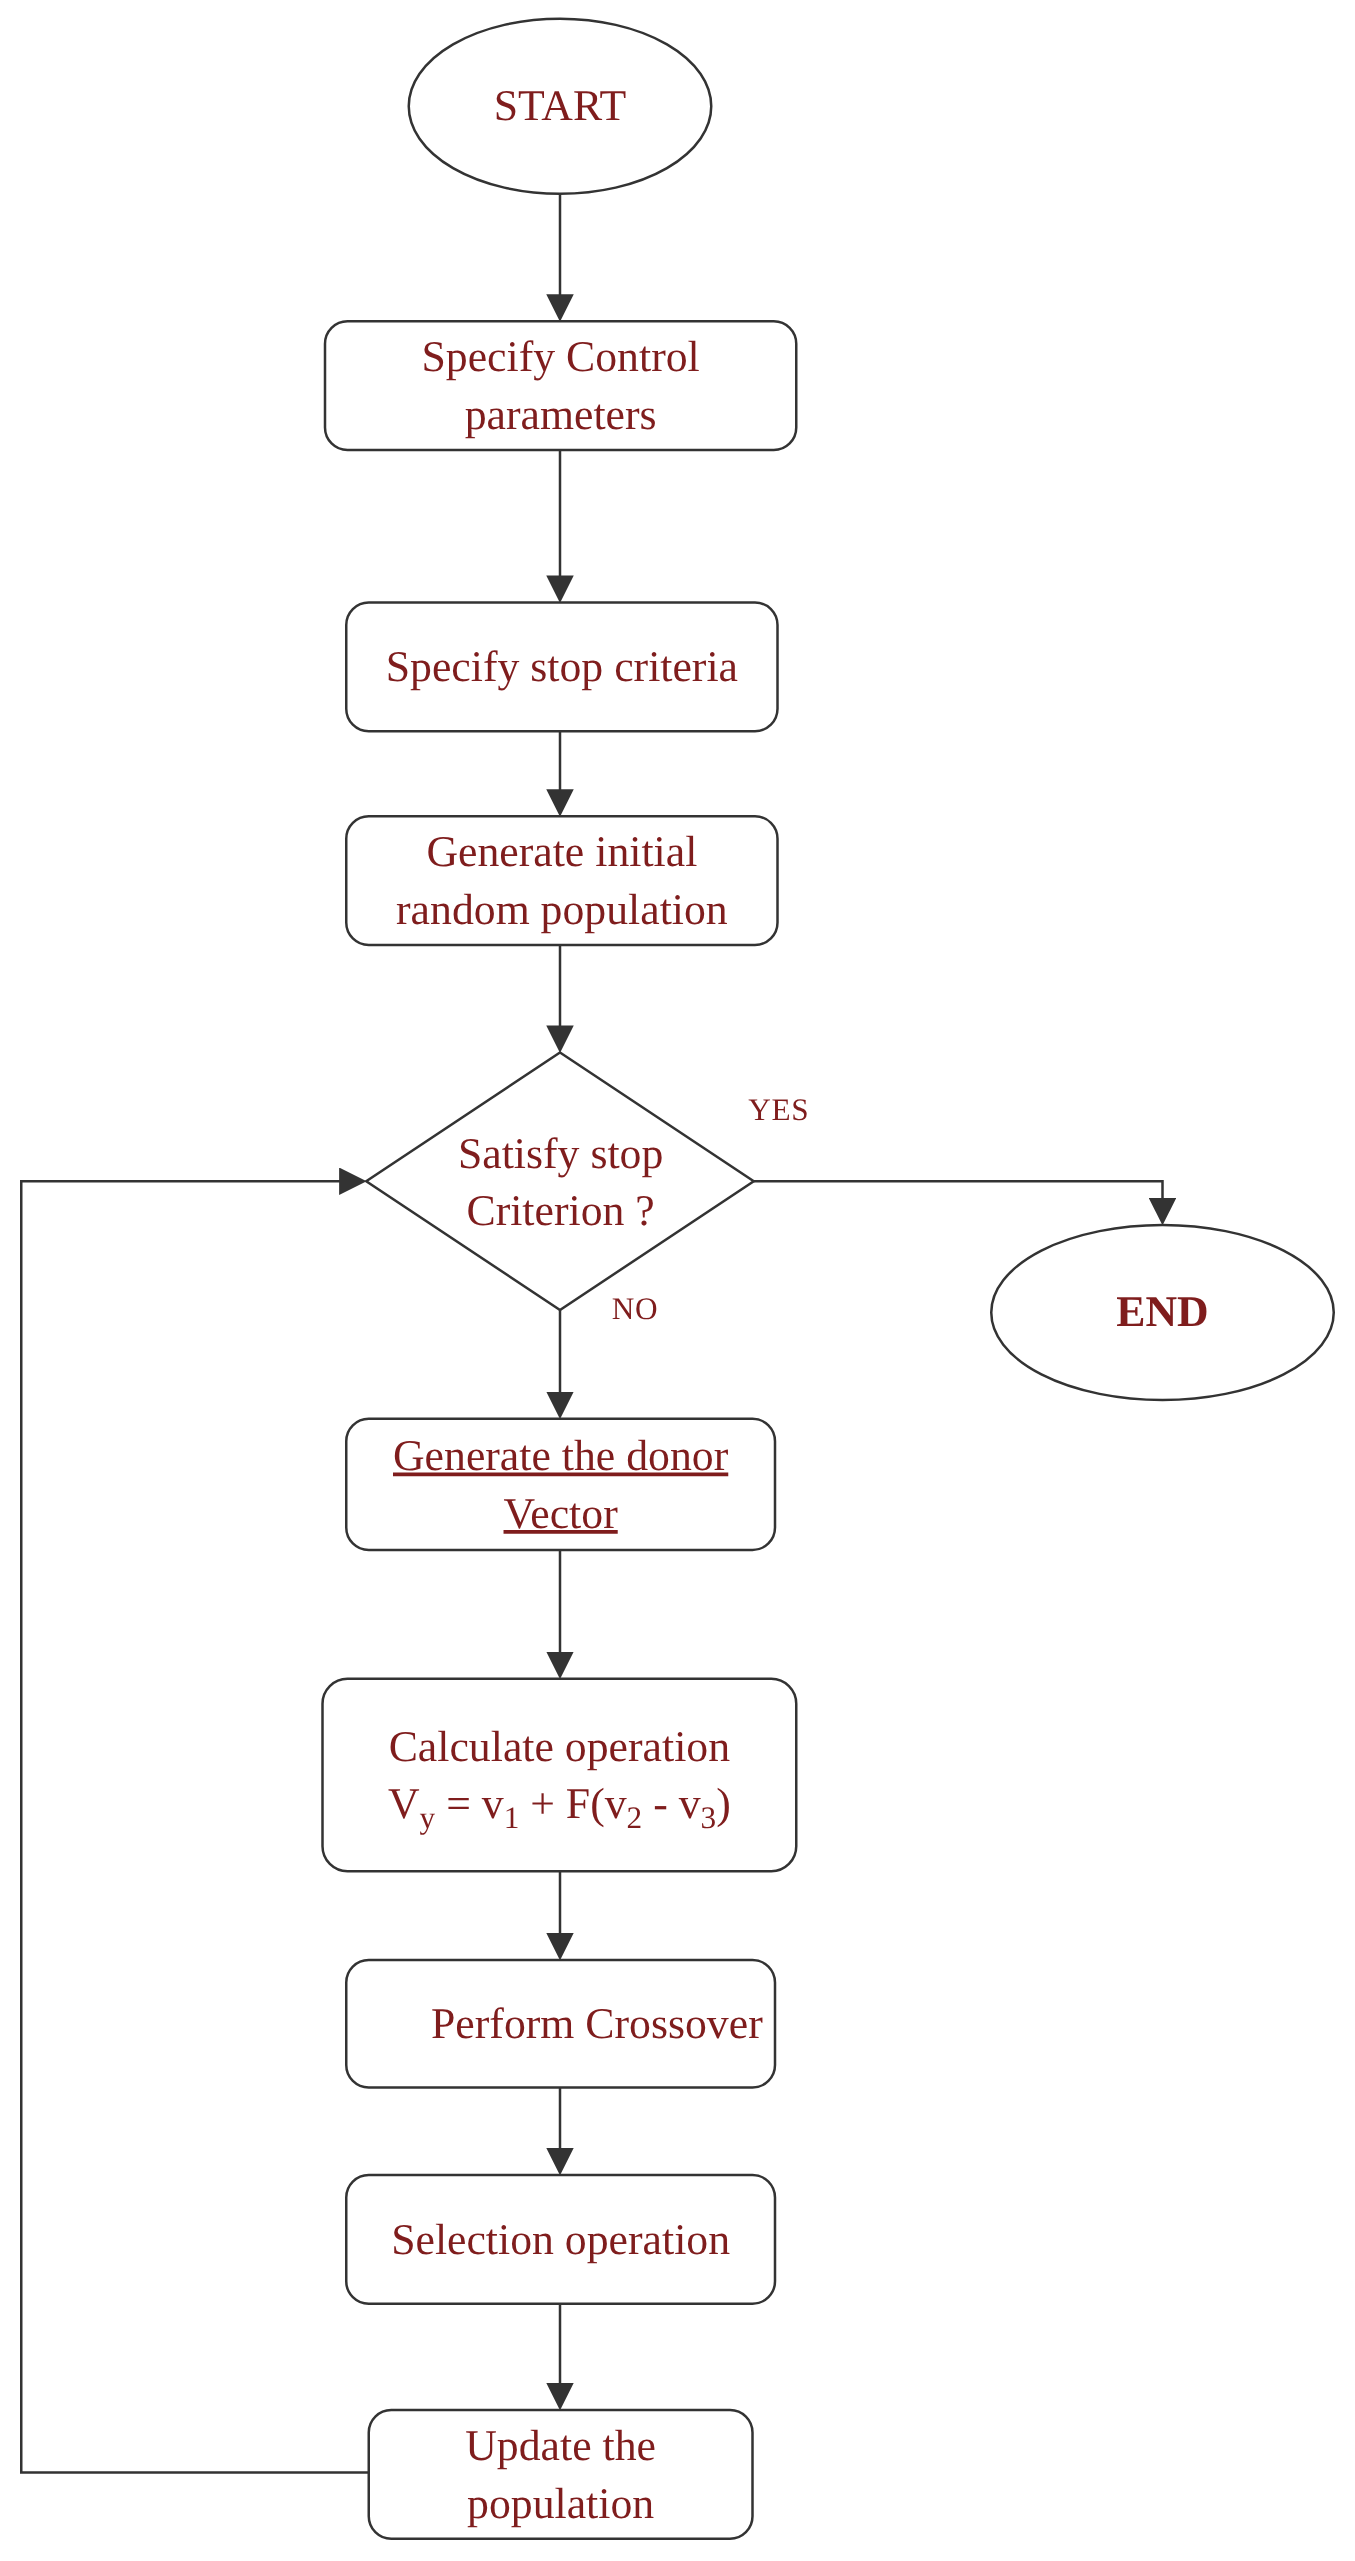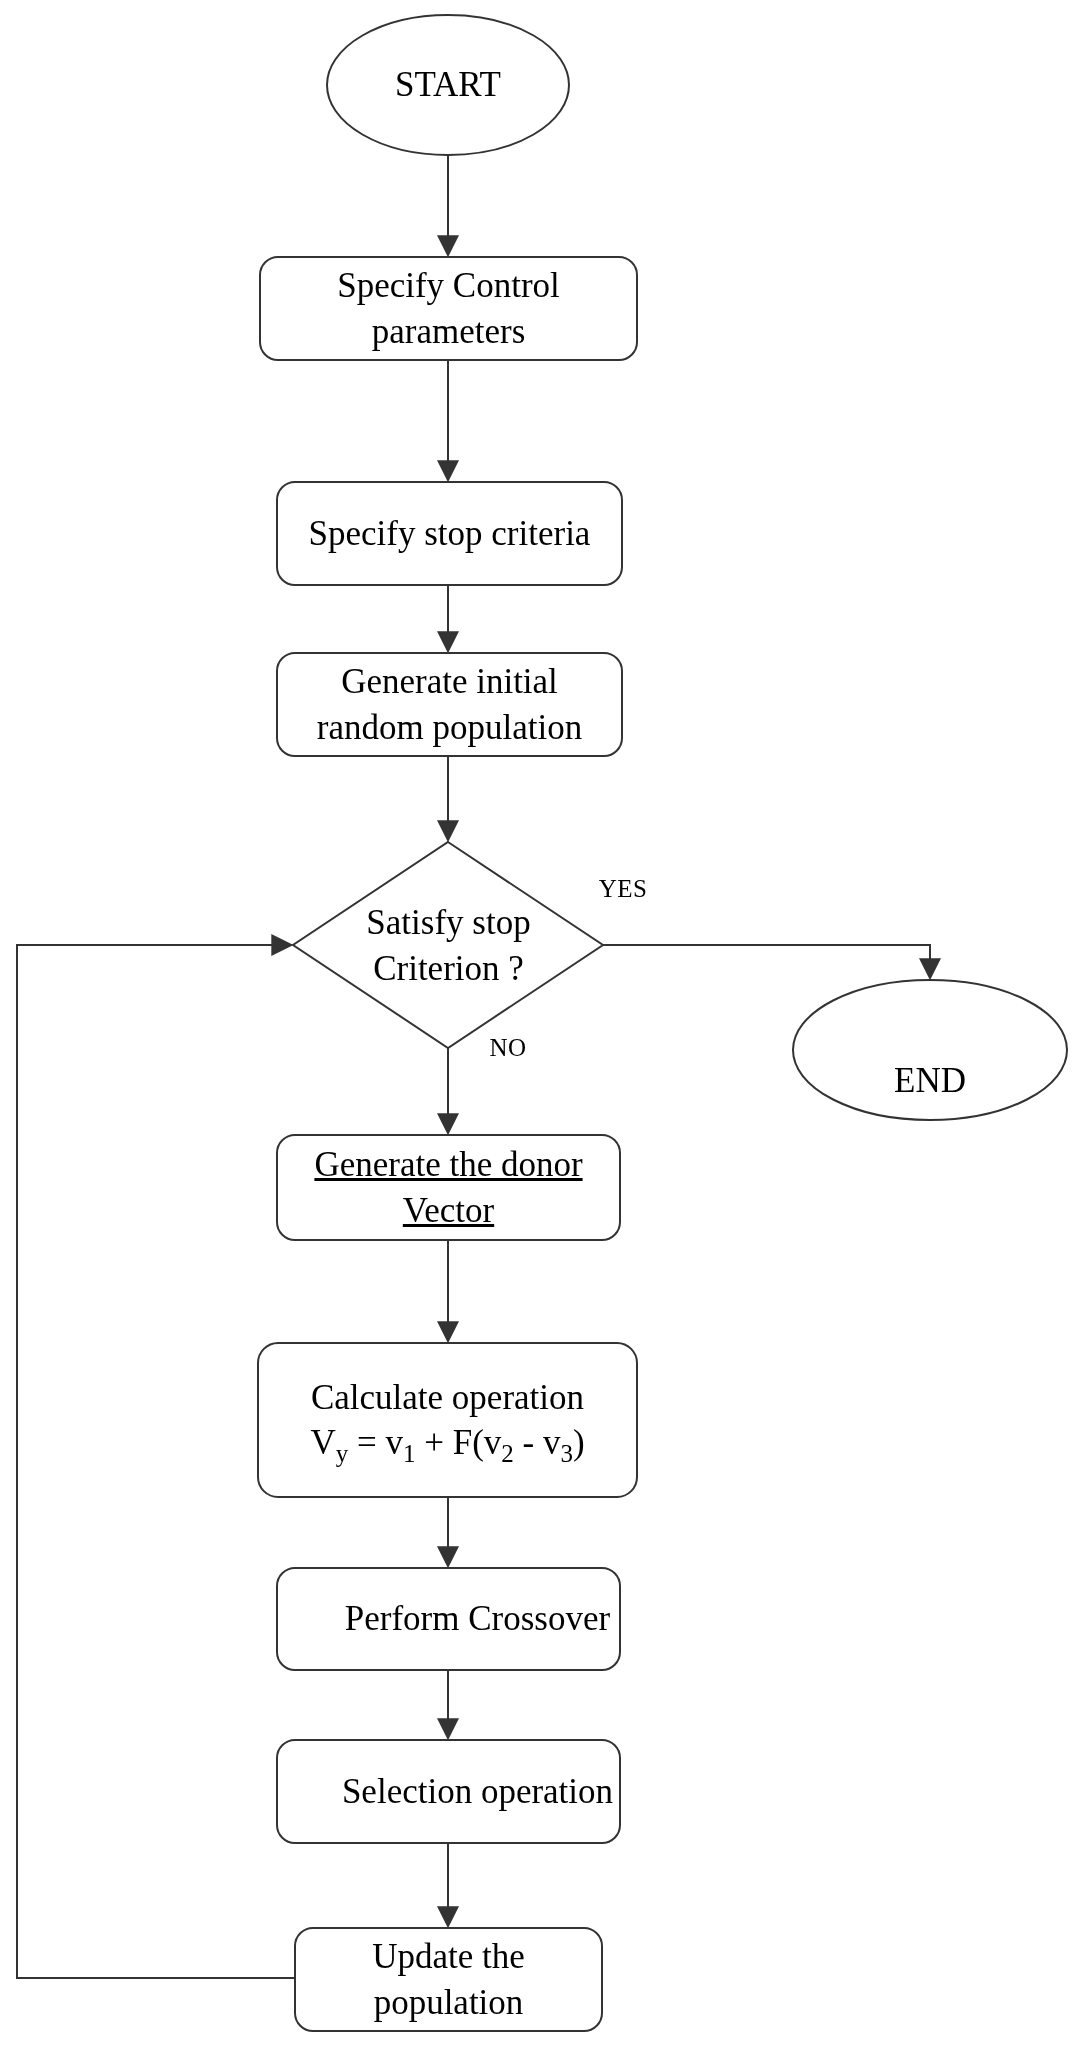--- a/index.html
+++ b/index.html
@@ -28,21 +28,21 @@
     stroke: #333333;
     stroke-width: 2;
   }
   .label {
     position: absolute;
     display: flex;
     align-items: center;
     justify-content: center;
     flex-direction: column;
     text-align: center;
-    color: #000000;
+    color: #7f1d1d;
     font-size: 35px;
     line-height: 1.3;
     white-space: pre-line;
     pointer-events: none;
   }
   .edge-label {
     font-size: 25px;
     line-height: 1.1;
     letter-spacing: 0.5px;
   }
@@ -98,30 +98,30 @@
   <div class="label" style="left:277px; top:653px; width:345px; height:103px;">Generate initial
 random population</div>
 
   <div class="label" style="left:295px; top:843px; width:307px; height:205px;">Satisfy stop
 Criterion ?</div>
 
   <div class="label edge-label" style="left:578px; top:872px; width:90px; height:34px;">YES</div>
 
   <div class="label edge-label" style="left:468px; top:1030px; width:80px; height:36px;">NO</div>
 
-  <div class="label" style="left:793px; top:1011px; width:274px; height:140px;">END</div>
+  <div class="label" style="left:793px; top:980px; width:274px; height:140px;font-weight:bold;">END</div>
 
   <div class="label" style="left:277px; top:1135px; width:343px; height:105px;text-decoration:underline;">Generate the donor
 Vector</div>
 
   <div class="label" style="left:258px; top:1343px; width:379px; height:154px;">
     <div>Calculate operation</div>
     <div class="formula-line"><span>V</span><sub>y</sub><span> = v</span><sub>1</sub><span> + F(v</span><sub>2</sub><span> - v</span><sub>3</sub><span>)</span></div>
   </div>
 
   <div class="label" style="left:277px; top:1568px; width:401px; height:102px;text-align:center;">Perform Crossover</div>
 
-  <div class="label" style="left:277px; top:1740px; width:343px; height:103px;margin-left:29px;">Selection operation</div>
+  <div class="label" style="left:277px; top:1740px; width:343px; height:103px;">Selection operation</div>
 
   <div class="label" style="left:295px; top:1928px; width:307px; height:103px;border-radius:10px;">Update the
 population</div>
 
 </div>
 
 </body></html>

